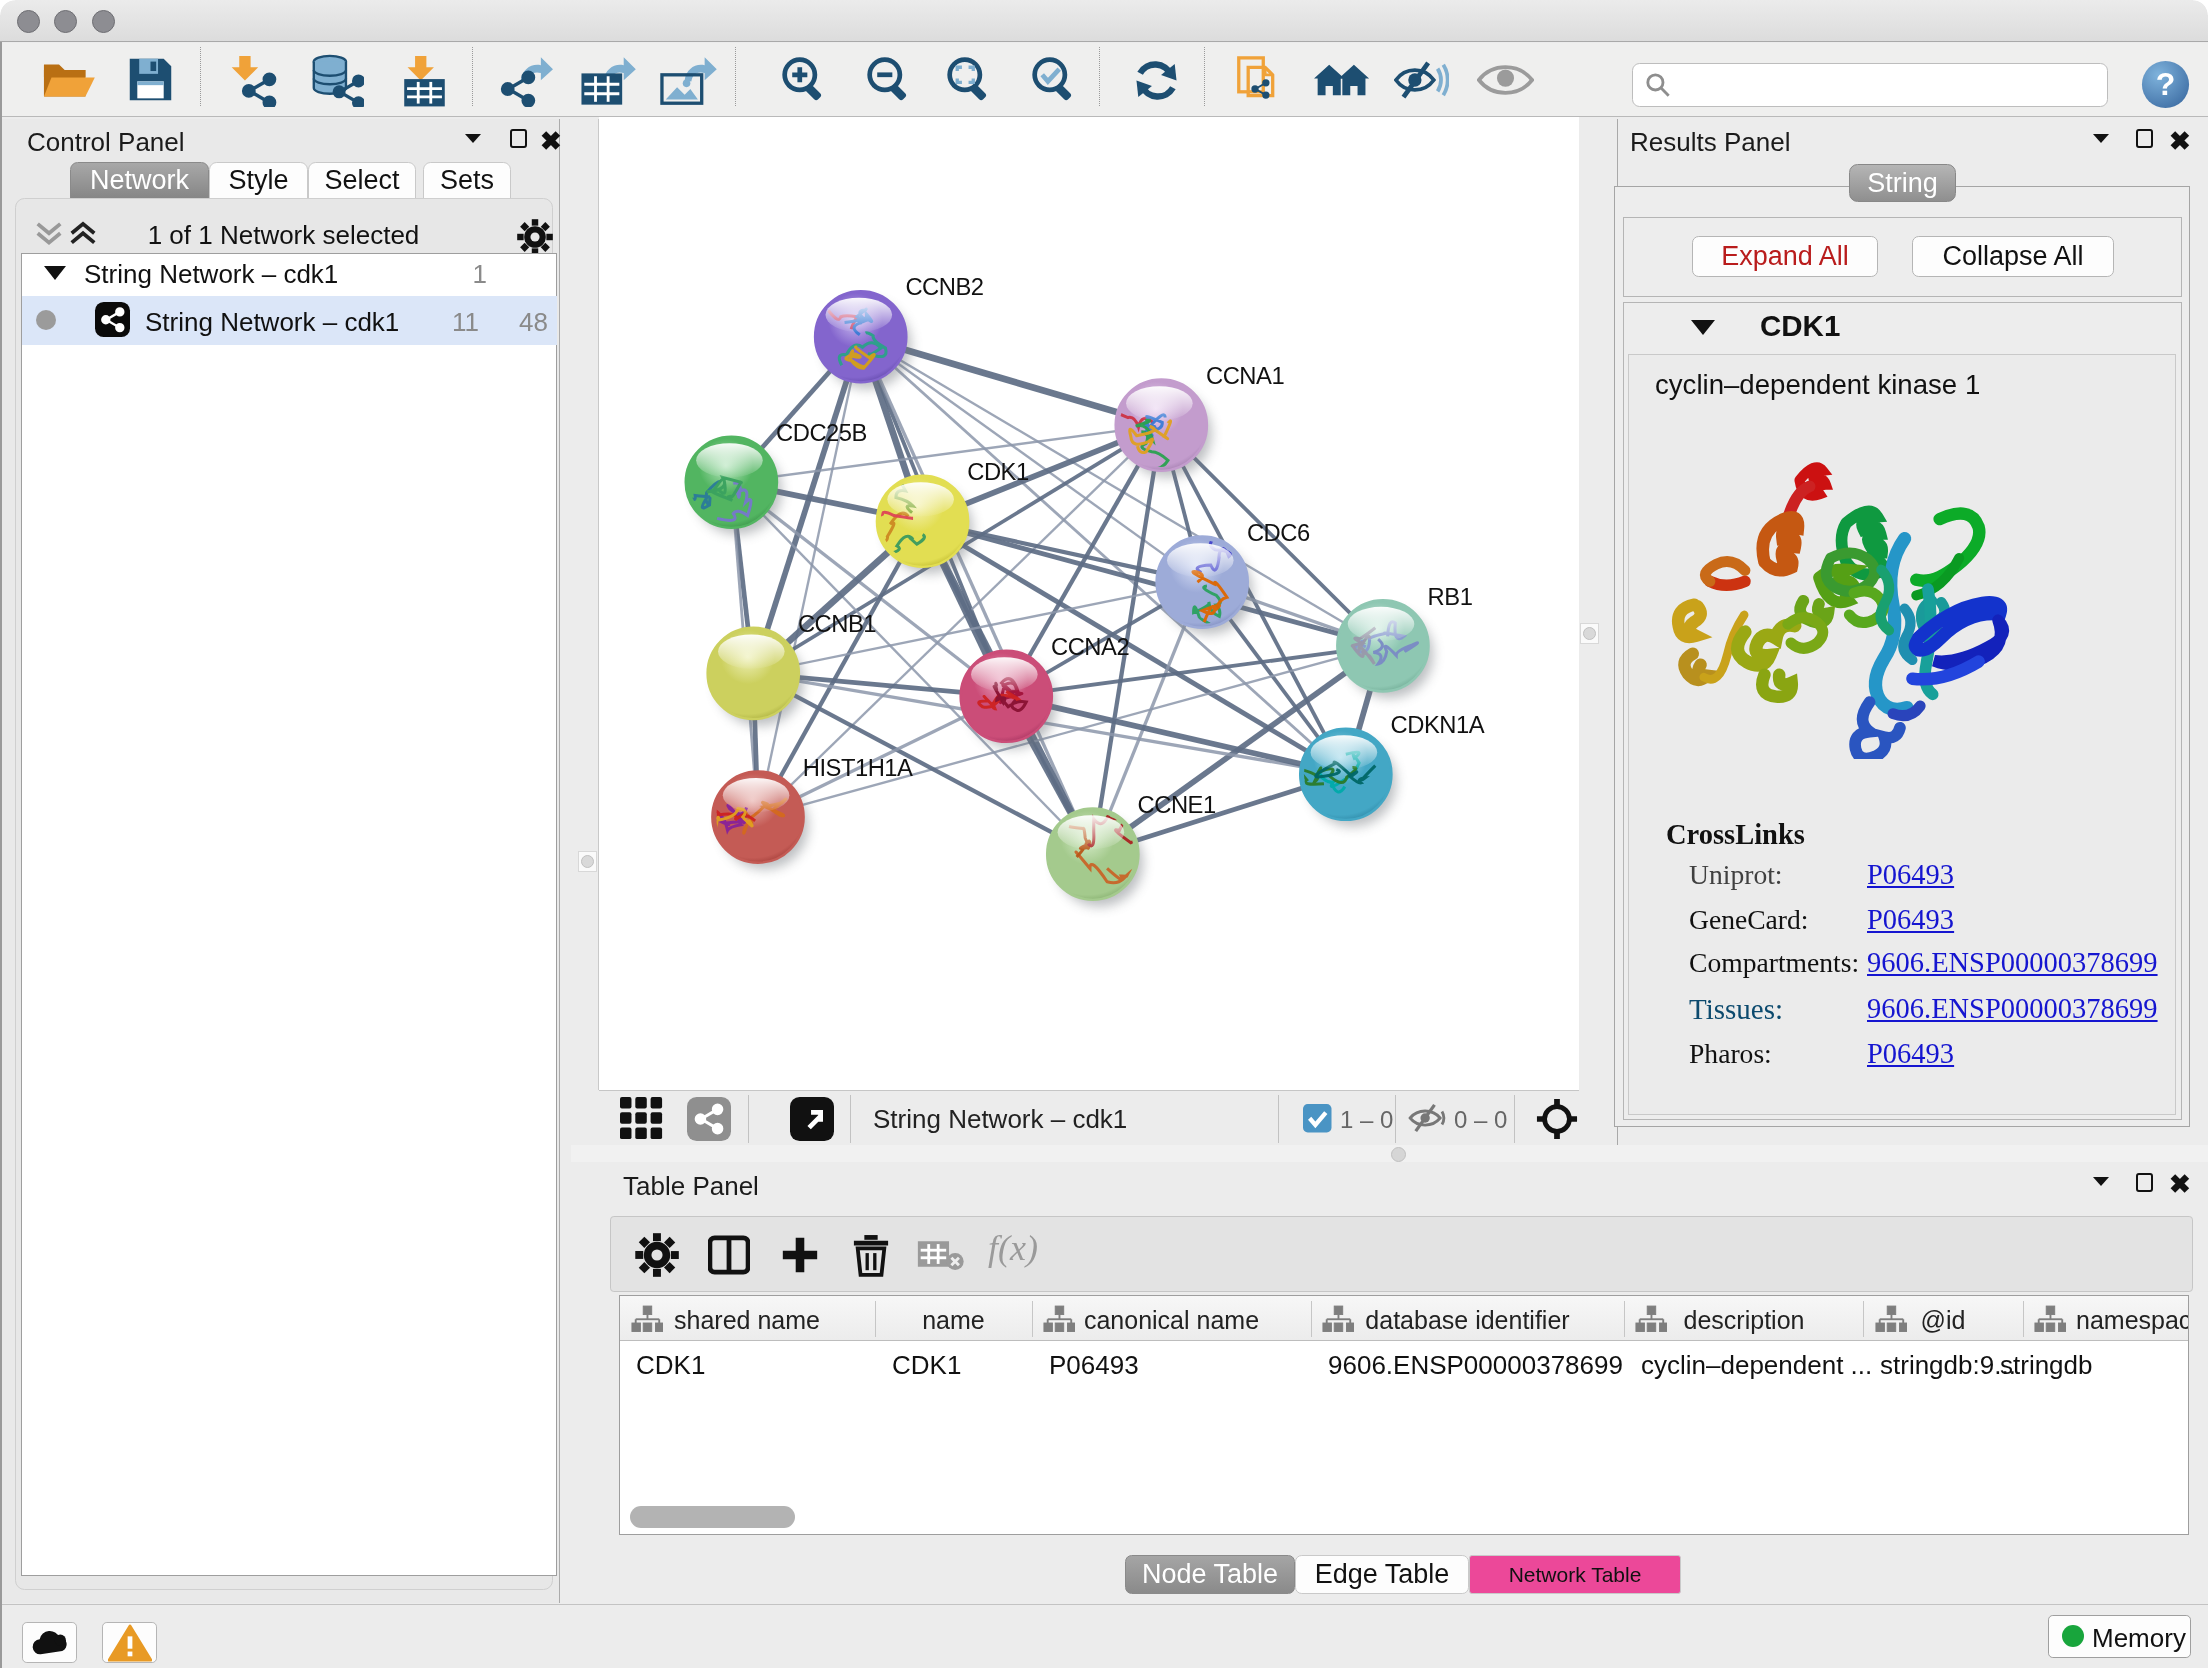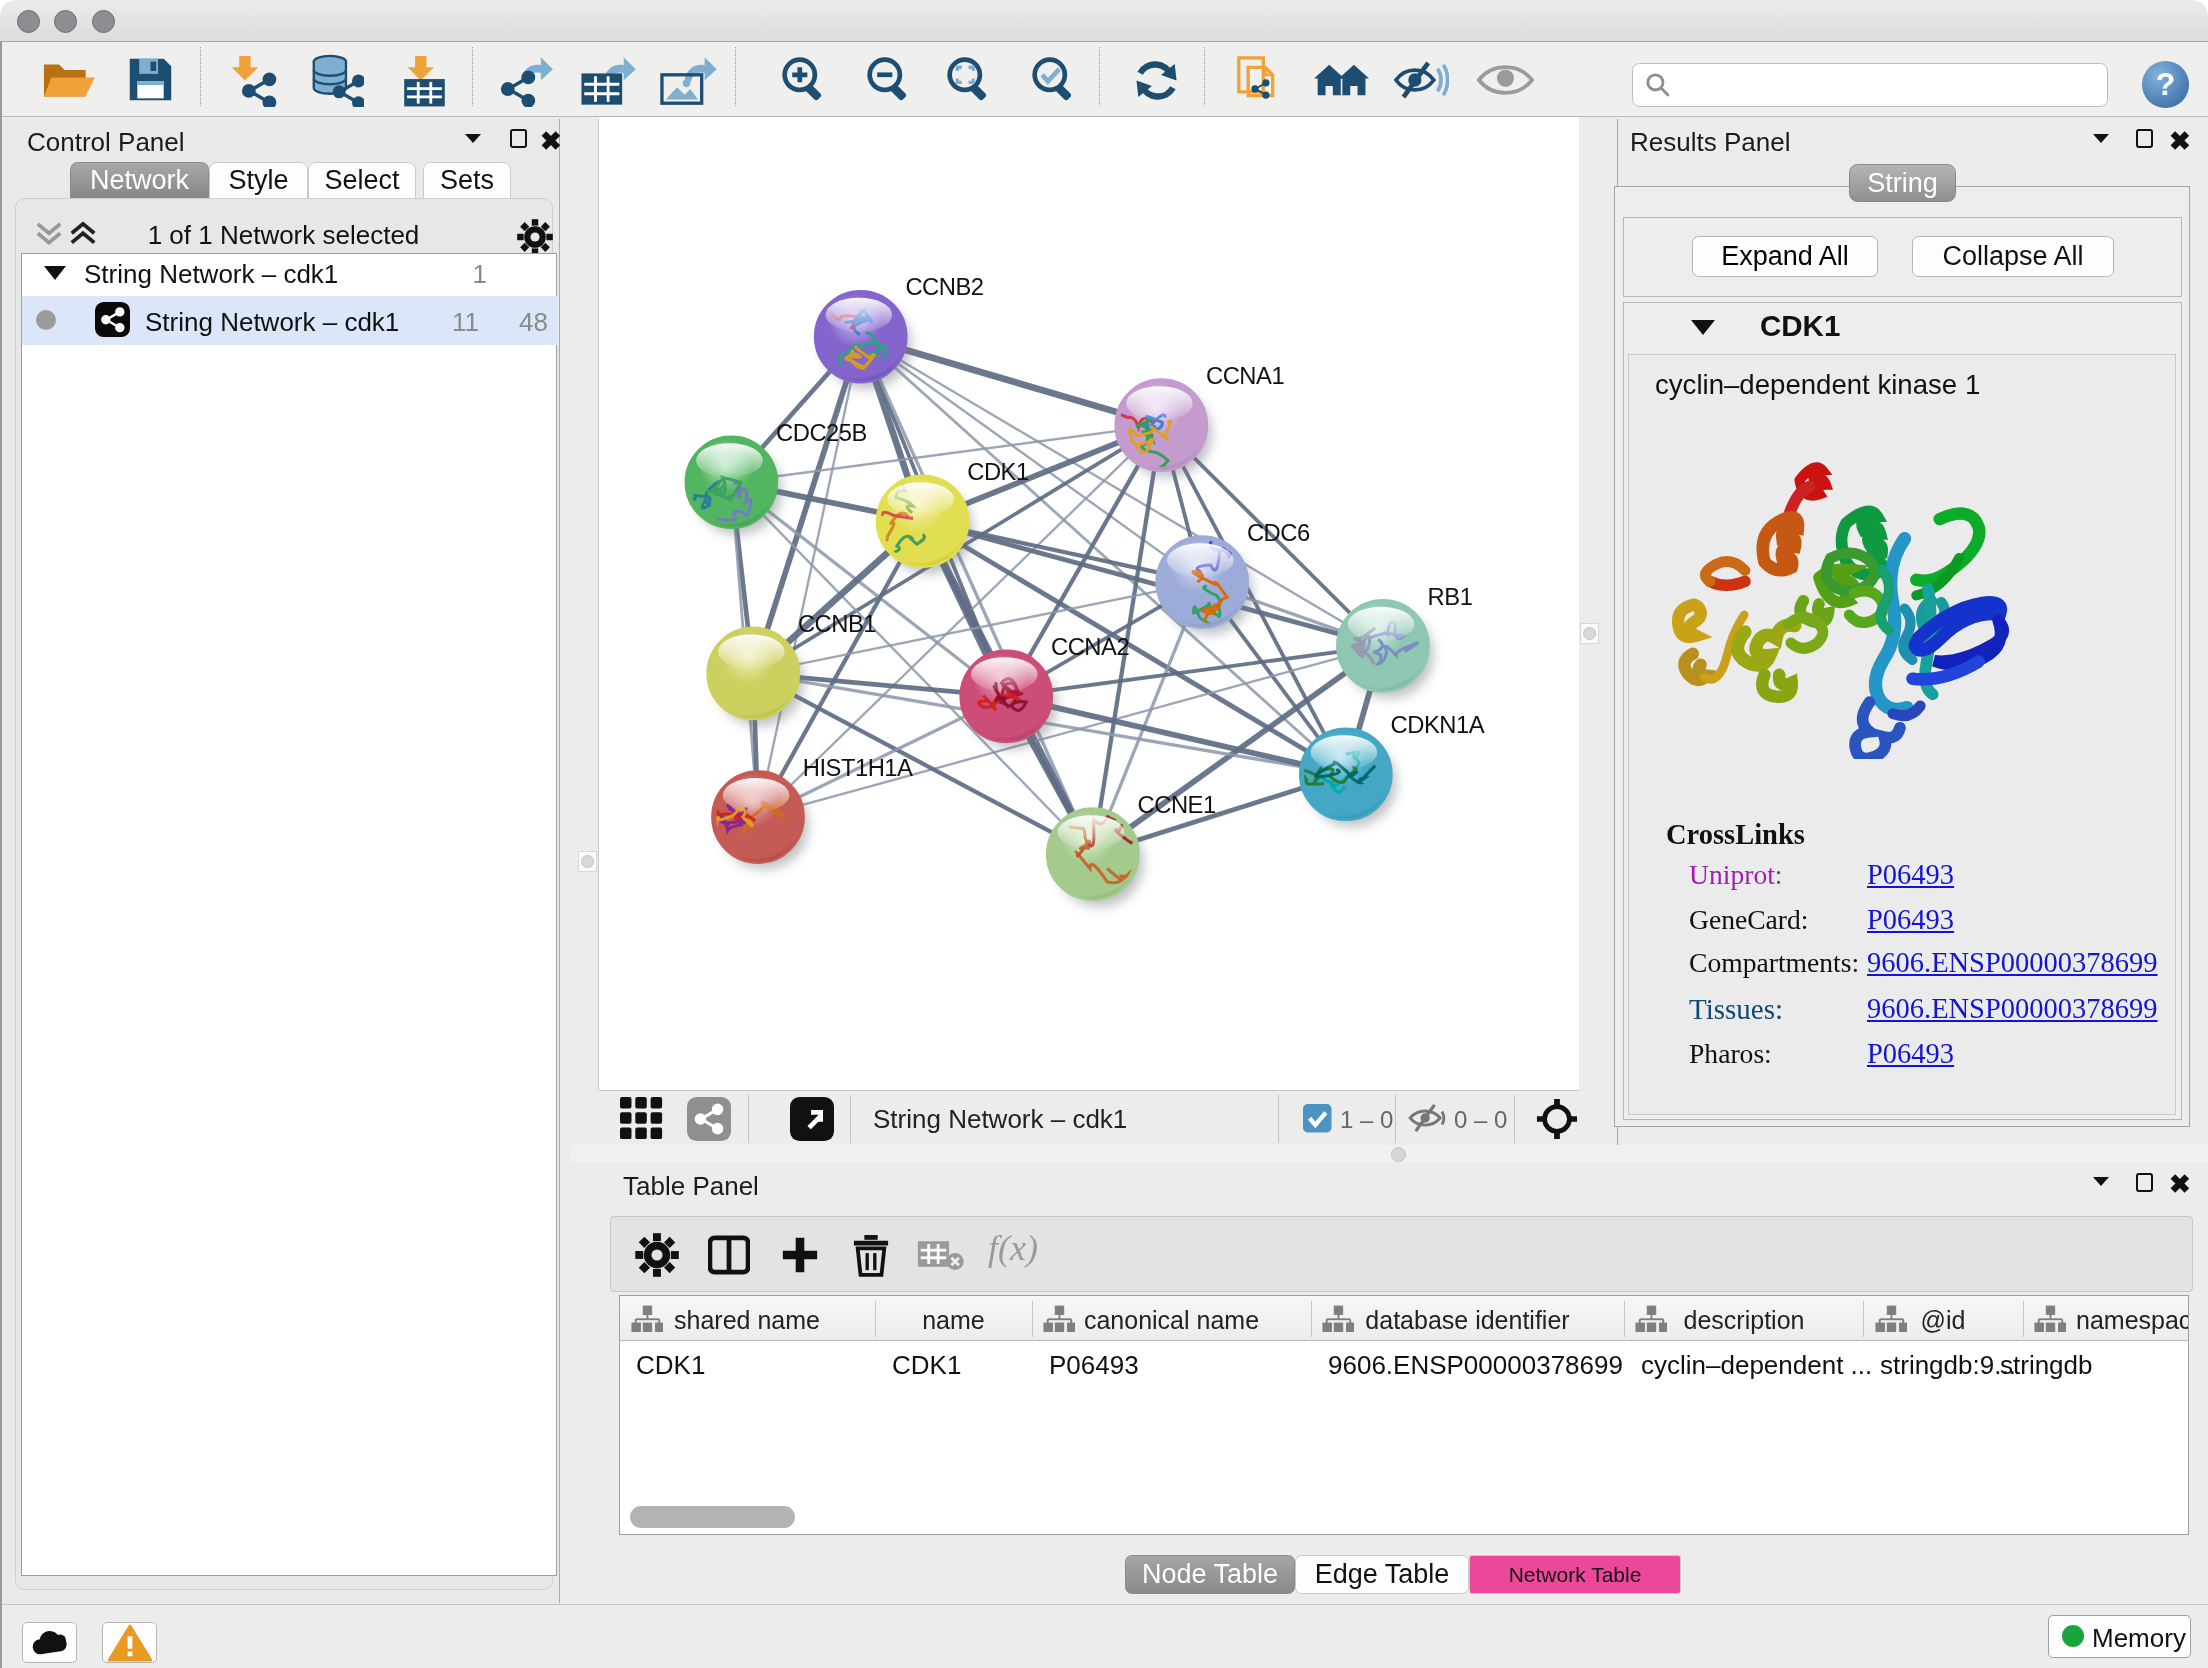--- a/index.html
+++ b/index.html
@@ -635,21 +635,21 @@
 <div class="abs" style="left:1617px;top:119px;width:592px;height:1026px;background:#ececec;border-left:1.9px solid #a9a9a9"></div>
 <div class="abs" style="left:1580px;top:623px;width:19px;height:21px;background:#fafafa;border:1px solid #d8d8d8"></div>
 <div class="abs" style="left:1583px;top:627px;width:13.3px;height:13.3px;border-radius:50%;background:#d9d9d9;border:1px solid #c0c0c0"></div>
 <div class="abs paneltitle" style="left:1630px;top:127px">Results Panel</div>
 <div class="abs" style="left:2093px;top:134px;width:0;height:0;border-left:8.6px solid transparent;border-right:8.6px solid transparent;border-top:9.5px solid #111"></div>
 <div class="abs" style="left:2136px;top:129px;width:17px;height:19px;border:2.4px solid #111;border-radius:2.9px"></div>
 <div class="abs" style="left:2169px;top:126px;font-size:26px;font-weight:bold;color:#111">✖</div>
 <div class="abs" style="left:1614px;top:186px;width:576px;height:941px;border:1.9px solid #a5a5a5;background:#ededed"></div>
 <div class="abs" style="left:1849px;top:164px;width:107px;height:38px;background:linear-gradient(#b5b5b5,#8f8f8f);border:1px solid #888;border-radius:8.6px;display:flex;align-items:center;justify-content:center;font-size:27px;color:#fff">String</div>
 <div class="abs" style="left:1623px;top:217px;width:559px;height:80px;border:1px solid #b5b5b5"></div>
-<div class="wbtn" style="left:1692px;top:236px;width:186px;height:41px;display:flex;align-items:center;justify-content:center;font-size:27px;color:#000000">Expand All</div>
+<div class="wbtn" style="left:1692px;top:236px;width:186px;height:41px;display:flex;align-items:center;justify-content:center;font-size:27px;color:#b91c1c">Expand All</div>
 <div class="wbtn" style="left:1912px;top:236px;width:202px;height:41px;display:flex;align-items:center;justify-content:center;font-size:27px;color:#111">Collapse All</div>
 <div class="abs" style="left:1623px;top:302px;width:559px;height:818px;border:1px solid #b5b5b5"></div>
 <div class="abs" style="left:1691px;top:320px;width:0;height:0;border-left:12.4px solid transparent;border-right:12.4px solid transparent;border-top:15px solid #111"></div>
 <div class="abs" style="left:1760px;top:309px;font-size:29.5px;font-weight:bold;color:#111">CDK1</div>
 <div class="abs" style="left:1628px;top:354px;width:548px;height:761px;background:#ebebeb;border:1px solid #c9c9c9"></div>
 <div class="abs" style="left:1655px;top:369px;font-size:27.6px;color:#111">cyclin–dependent kinase 1</div>
 <div class="abs" style="left:1671px;top:445px"><svg width="366" height="314" viewBox="0 0 470 403">
       <path d="M165 45 q20 -25 30 -12 q-18 2 -10 14 q10 -8 14 4 q-16 0 -8 12 q-22 8 -26 -18" fill="none" stroke="#cc1111" stroke-width="13" stroke-linecap="round"></path>
       <path d="M150 95 q10 -35 28 -42" fill="none" stroke="#cc2222" stroke-width="15" stroke-linecap="round"></path>
       <path d="M120 150 q-10 -40 25 -55 q20 -8 18 12 q-22 -4 -20 12 q20 -6 16 12 q-20 -2 -16 14 q16 -4 12 12 q-20 10 -35 -7" fill="none" stroke="#c55812" stroke-width="16" stroke-linecap="round"></path>
@@ -673,21 +673,21 @@
       <path d="M310 300 q40 5 85 -22" fill="none" stroke="#2244dd" stroke-width="16" stroke-linecap="round"></path>
       <path d="M255 330 q-18 25 0 38 q-22 2 -18 22 q4 18 25 10 q18 -8 12 -25 q16 4 20 -12" fill="none" stroke="#2a55c0" stroke-width="15" stroke-linecap="round"></path>
       <path d="M285 345 q22 8 35 -10" fill="none" stroke="#2a44bb" stroke-width="14" stroke-linecap="round"></path>
       <path d="M205 145 q28 -14 48 2 q16 14 2 30 q-20 18 -44 6 q-20 -12 -6 -38" fill="none" stroke="#3a9a30" stroke-width="14" stroke-linecap="round"></path>
       <path d="M235 190 q22 -8 34 8 q10 16 -8 26 q-20 10 -32 -6" fill="none" stroke="#58a81e" stroke-width="14" stroke-linecap="round"></path>
       <path d="M270 160 q18 20 4 44 q-12 20 6 34" fill="none" stroke="#19a070" stroke-width="13" stroke-linecap="round"></path>
       <path d="M150 230 q20 -16 38 -2 q14 12 0 26 q-18 14 -34 0" fill="none" stroke="#7aa816" stroke-width="14" stroke-linecap="round"></path>
       <path d="M300 210 q14 16 2 36 q-10 18 8 30" fill="none" stroke="#1f8fb0" stroke-width="13" stroke-linecap="round"></path>
     </svg></div>
 <div class="abs" style="left:1666px;top:819px;font-family:'Liberation Serif',serif;font-size:28.5px;font-weight:bold;color:#111">CrossLinks</div>
-<div class="abs" style="left:1689px;top:859px;font-family:'Liberation Serif',serif;font-size:27.6px;color:#a21caf">Uniprot:</div>
+<div class="abs" style="left:1689px;top:859px;font-family:'Liberation Serif',serif;font-size:27.6px;color:#404040">Uniprot:</div>
 <div class="abs" style="left:1867px;top:859px;font-family:'Liberation Serif',serif;font-size:28.5px;color:#1515d0;text-decoration:underline;white-space:nowrap">P06493</div>
 <div class="abs" style="left:1689px;top:904px;font-family:'Liberation Serif',serif;font-size:27.6px;color:#111">GeneCard:</div>
 <div class="abs" style="left:1867px;top:904px;font-family:'Liberation Serif',serif;font-size:28.5px;color:#1515d0;text-decoration:underline;white-space:nowrap">P06493</div>
 <div class="abs" style="left:1689px;top:947px;font-family:'Liberation Serif',serif;font-size:27.6px;color:#111">Compartments:</div>
 <div class="abs" style="left:1867px;top:947px;font-family:'Liberation Serif',serif;font-size:28.5px;color:#1515d0;text-decoration:underline;white-space:nowrap">9606.ENSP00000378699</div>
 <div class="abs" style="left:1689px;top:993px;font-family:'Liberation Serif',serif;font-size:29px;color:#0c4a6e">Tissues:</div>
 <div class="abs" style="left:1867px;top:993px;font-family:'Liberation Serif',serif;font-size:28.5px;color:#1515d0;text-decoration:underline;white-space:nowrap">9606.ENSP00000378699</div>
 <div class="abs" style="left:1689px;top:1038px;font-family:'Liberation Serif',serif;font-size:27.6px;color:#111">Pharos:</div>
 <div class="abs" style="left:1867px;top:1038px;font-family:'Liberation Serif',serif;font-size:28.5px;color:#1515d0;text-decoration:underline;white-space:nowrap">P06493</div>
 <div class="abs paneltitle" style="left:623px;top:1171px">Table Panel</div>

